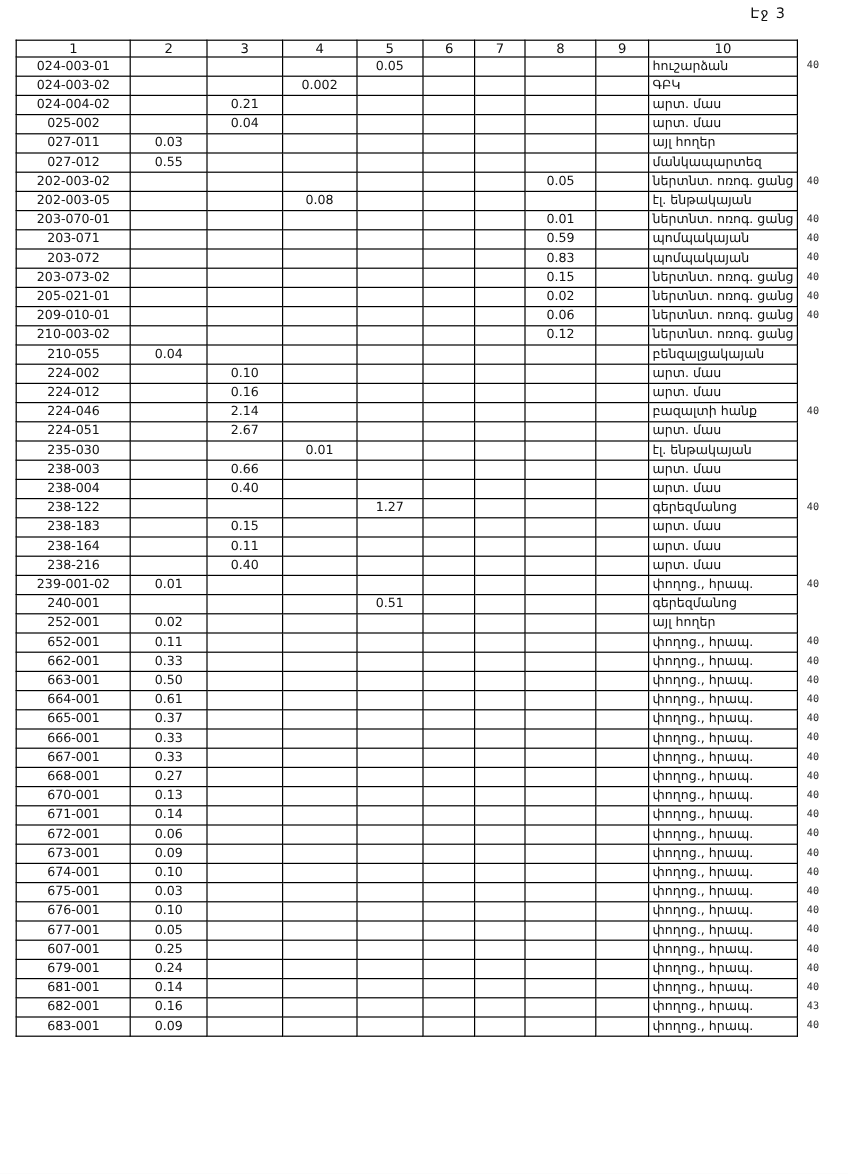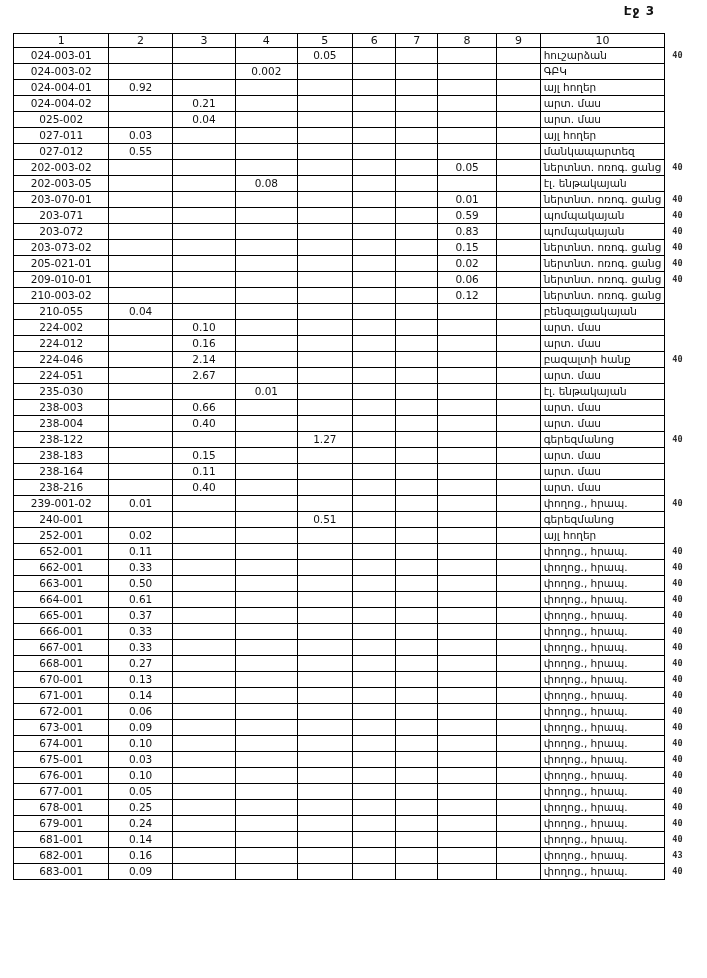--- a/index.html
+++ b/index.html
@@ -12,21 +12,21 @@
   .page{
     position:relative;
     width:707px;height:978px;
     background:#ffffff;
     overflow:hidden;
   }
   .page-label{
     position:absolute;
     top:4px;right:52px;
     font-size:12px;
-    font-weight:bold;
+    font-weight:normal;
     letter-spacing:1px;
   }
   table.doc{
     position:absolute;
     top:33px;left:13px;
     border-collapse:collapse;
     table-layout:fixed;
   }
   table.doc th, table.doc td{
     border:1px solid #000;
@@ -48,21 +48,20 @@
   td.val{ text-align:center; }
   td.label{ text-align:left; font-size:10.5px;margin-top:19px; }
   table.doc th.note, table.doc td.note{
     border:none;
     background:transparent;
     font-size:8.5px;
     color:#2b2b2b;
     text-align:left;
     padding-left:7px;
     font-family:"DejaVu Sans Mono", monospace;
-    font-weight:bold;
   }
 </style>
 </head>
 <body>
 
 <div class="page">
   <div class="page-label">Էջ 3</div>
 
   <table class="doc">
     <colgroup>
@@ -114,33 +113,20 @@
           <td class="val">0.002</td>
           <td class="val"></td>
           <td class="val"></td>
           <td class="val"></td>
           <td class="val"></td>
           <td class="val"></td>
           <td class="label">ԳԲԿ</td>
           <td class="note"></td>
         </tr>
         <tr>
-          <td class="code">024-004-01</td>
-          <td class="val">0.92</td>
-          <td class="val"></td>
-          <td class="val"></td>
-          <td class="val"></td>
-          <td class="val"></td>
-          <td class="val"></td>
-          <td class="val"></td>
-          <td class="val"></td>
-          <td class="label">այլ հողեր</td>
-          <td class="note"></td>
-        </tr>
-        <tr>
           <td class="code">024-004-02</td>
           <td class="val"></td>
           <td class="val">0.21</td>
           <td class="val"></td>
           <td class="val"></td>
           <td class="val"></td>
           <td class="val"></td>
           <td class="val"></td>
           <td class="val"></td>
           <td class="label">արտ. մաս</td>
@@ -699,21 +685,21 @@
           <td class="val"></td>
           <td class="val"></td>
           <td class="val"></td>
           <td class="val"></td>
           <td class="val"></td>
           <td class="val"></td>
           <td class="label">փողոց., հրապ.</td>
           <td class="note">40</td>
         </tr>
         <tr>
-          <td class="code">678-001</td>
+          <td class="code">607-001</td>
           <td class="val">0.25</td>
           <td class="val"></td>
           <td class="val"></td>
           <td class="val"></td>
           <td class="val"></td>
           <td class="val"></td>
           <td class="val"></td>
           <td class="val"></td>
           <td class="label">փողոց., հրապ.</td>
           <td class="note">40</td>

